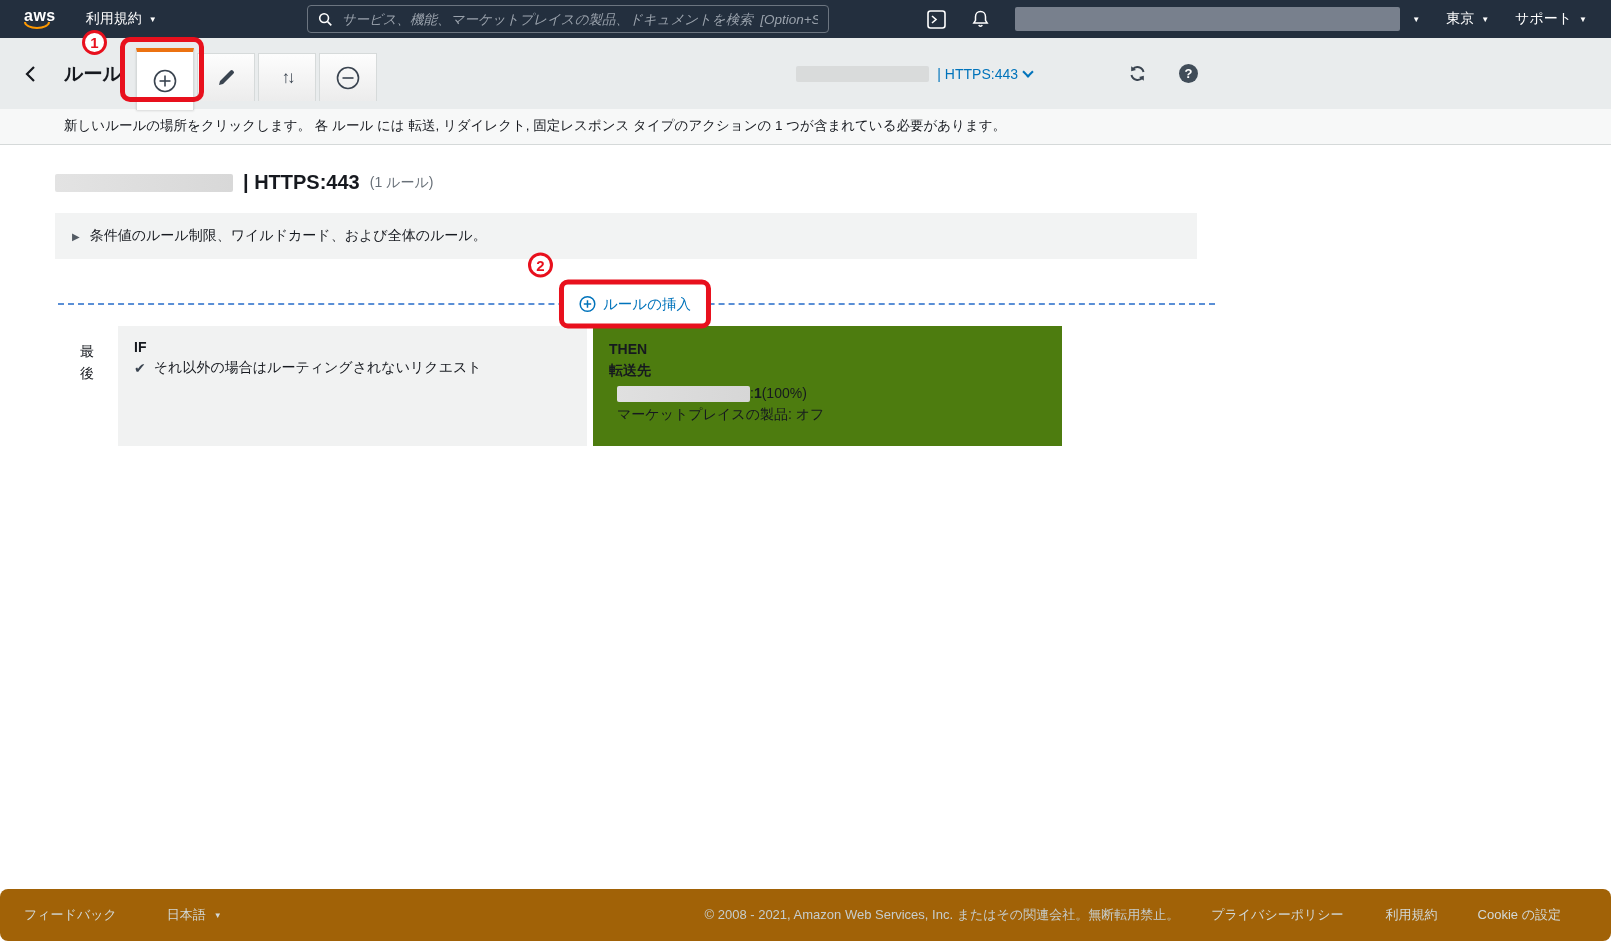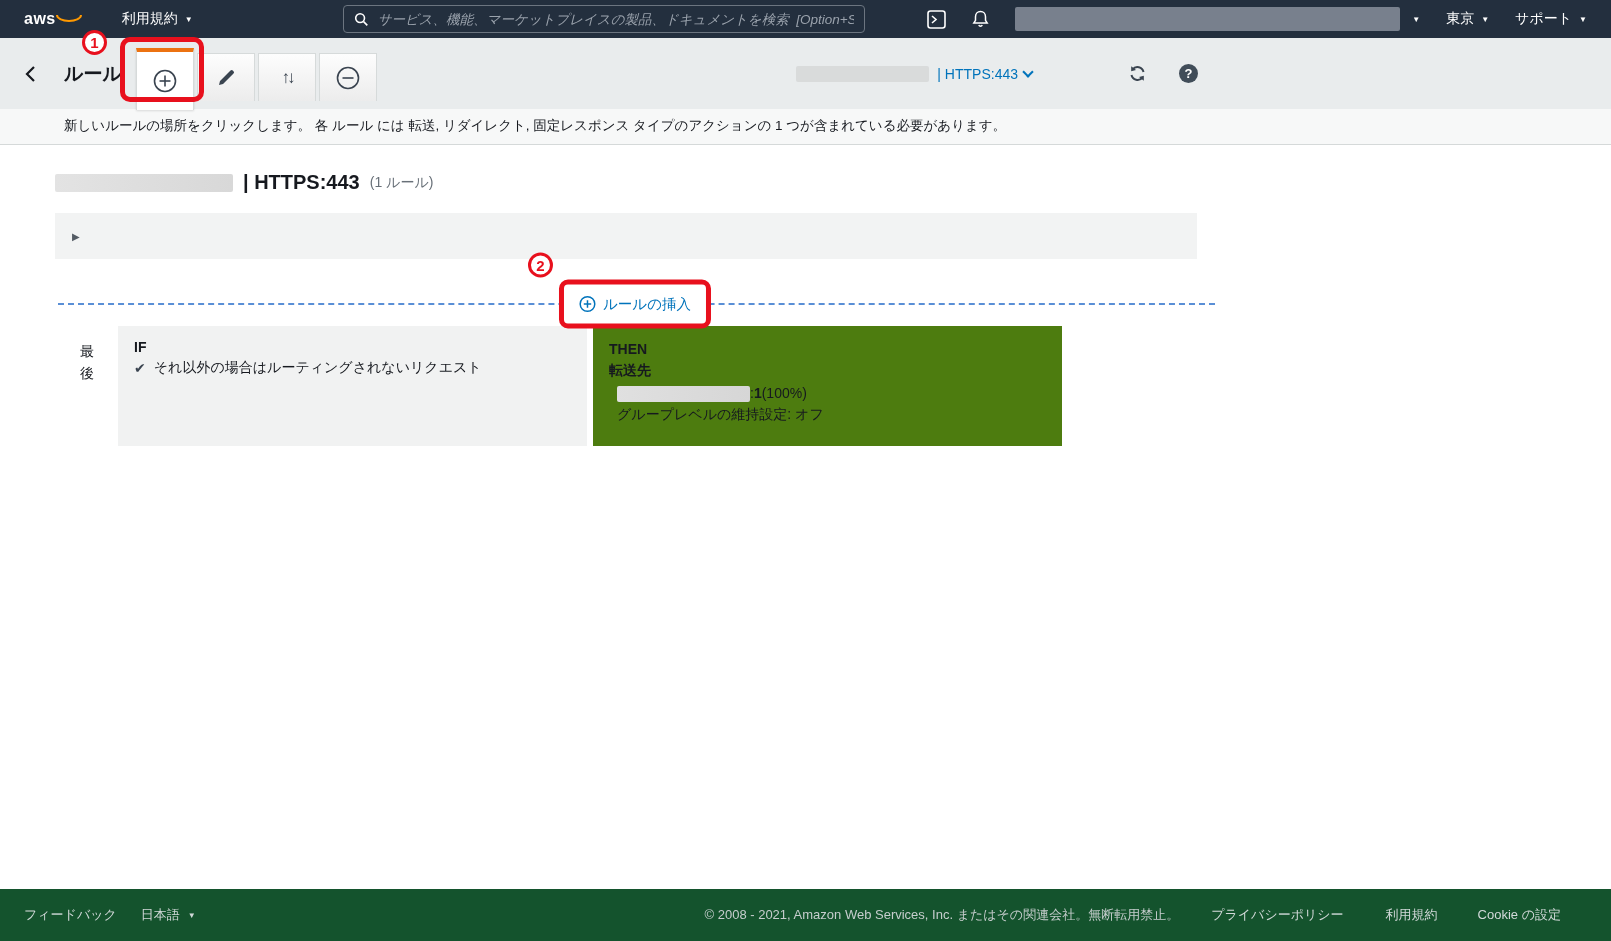--- a/index.html
+++ b/index.html
@@ -6,21 +6,21 @@
   html,body { width:1611px; height:941px; }
   body {
     font-family: "Liberation Sans", "DejaVu Sans", sans-serif;
     background:#fff; color:#16191f; position:relative; overflow:hidden;
   }
   
   .topnav {
     height:38px; background:#232f3e; display:flex; align-items:center;
     padding:0 18px 0 24px; color:#fff; position:relative; z-index:20;
   }
-  .logo { display:flex; flex-direction:row; align-items:center; margin-right:40px; cursor:pointer; }
+  .logo { display:flex; flex-direction:column; margin-right:30px; cursor:pointer; }
   .logo-text { font-weight:bold; font-size:16px; letter-spacing:.5px; line-height:14px; }
   .smile { width:26px; height:7px; border:2px solid #ff9900; border-top:none;
            border-radius:0 0 13px 13px / 0 0 7px 7px; margin-top:-1px; }
   .nav-item { display:flex; align-items:center; gap:7px; font-size:14px; cursor:pointer; margin-right:30px; white-space:nowrap; }
   .caret { font-size:8px; color:#fff; }
   .search-box {
     width:522px; height:28px; background:#232f3e; border:1px solid #6c7580; border-radius:4px;
     display:flex; align-items:center; padding:0 10px; margin-left:120px; margin-right:auto;
   }
   .search-box input {
@@ -104,25 +104,25 @@
   .col-gap { width:6px; }
   .col-then { width:469px; background:#4d7c0f; padding:13px 16px; font-size:14px; line-height:1.5; }
   .cond-header { font-weight:bold; margin-bottom:4px; }
   .cond-line { display:flex; align-items:center; gap:8px; margin-top:3px; }
   .check { color:#3a4450; font-size:14px; }
   .target-line { display:flex; align-items:center; margin:2px 0 0 8px; }
   .target-redacted { width:133px; height:16px; background:linear-gradient(90deg,#e0e0e0,#d6d6d6); border-radius:2px; }
   .bold { font-weight:bold; }
   
   .footer {
-    position:absolute; left:0; bottom:0; width:100%; height:52px; background:#14532d;
-    display:flex; align-items:center; color:#d2d9d9; font-size:13px; padding:0 50px 0 24px;
+    position:absolute; left:0; bottom:0; width:100%; height:52px; background:#a16207;
+    display:flex; align-items:center; color:#d2d9d9; font-size:13px; padding:0 50px 0 24px;border-radius:8px;
   }
   .footer .f-item { cursor:pointer; white-space:nowrap; }
-  .f-lang { margin-left:24px; display:flex; align-items:center; gap:8px; }
+  .f-lang { margin-left:50px; display:flex; align-items:center; gap:8px; }
   .f-copy { margin-left:auto; color:#c6cdcd; cursor:default; }
   .f-privacy { margin-left:32px; } .f-terms { margin-left:42px; } .f-cookie { margin-left:40px; }
   svg { display:block; }
 </style>
 </head>
 <body>
 
 <header class="topnav">
   <div class="logo">
     <span class="logo-text">aws</span>
@@ -239,20 +239,21 @@
 <main class="main">
 
   <div class="heading-row">
     <span class="heading-redacted"></span>
     <span class="heading-listener">| HTTPS:443</span>
     <span class="heading-count">(1 ルール)</span>
   </div>
 
   <div class="limits-panel">
     <span class="expand-arrow">▶</span>
+    <span class="limits-label">条件値のルール制限、ワイルドカード、および全体のルール。</span>
   </div>
 
   <div class="insert-section">
     <div class="dashed-line"></div>
     <div class="insert-wrap">
       <div class="badge badge2">2</div>
       <button class="insert-btn">
         <span>
           <svg width="17" height="17" viewBox="0 0 17 17">
               <circle cx="8.5" cy="8.5" r="7.3" fill="none" stroke="#0073bb" stroke-width="1.5"></circle>
@@ -279,21 +280,21 @@
     <div class="col-gap"></div>
     <div class="col-then">
       <div class="cond-header" style="margin-bottom:0;">THEN</div>
       <div class="bold">転送先</div>
       <div class="target-line">
         <span class="target-redacted"></span>
         <span>: </span>
         <span class="bold">1</span>
         <span> (100%)</span>
       </div>
-      <div style="margin-left:8px;">グループレベルの維持設定: オフ</div>
+      <div style="margin-left:8px;">マーケットプレイスの製品: オフ</div>
     </div>
   </div>
 
 </main>
 
 <footer class="footer">
   <span class="f-item">フィードバック</span>
   <span class="f-item f-lang">
     <span>日本語</span>
     <span class="caret" style="color:#d2d9d9;">▼</span>

